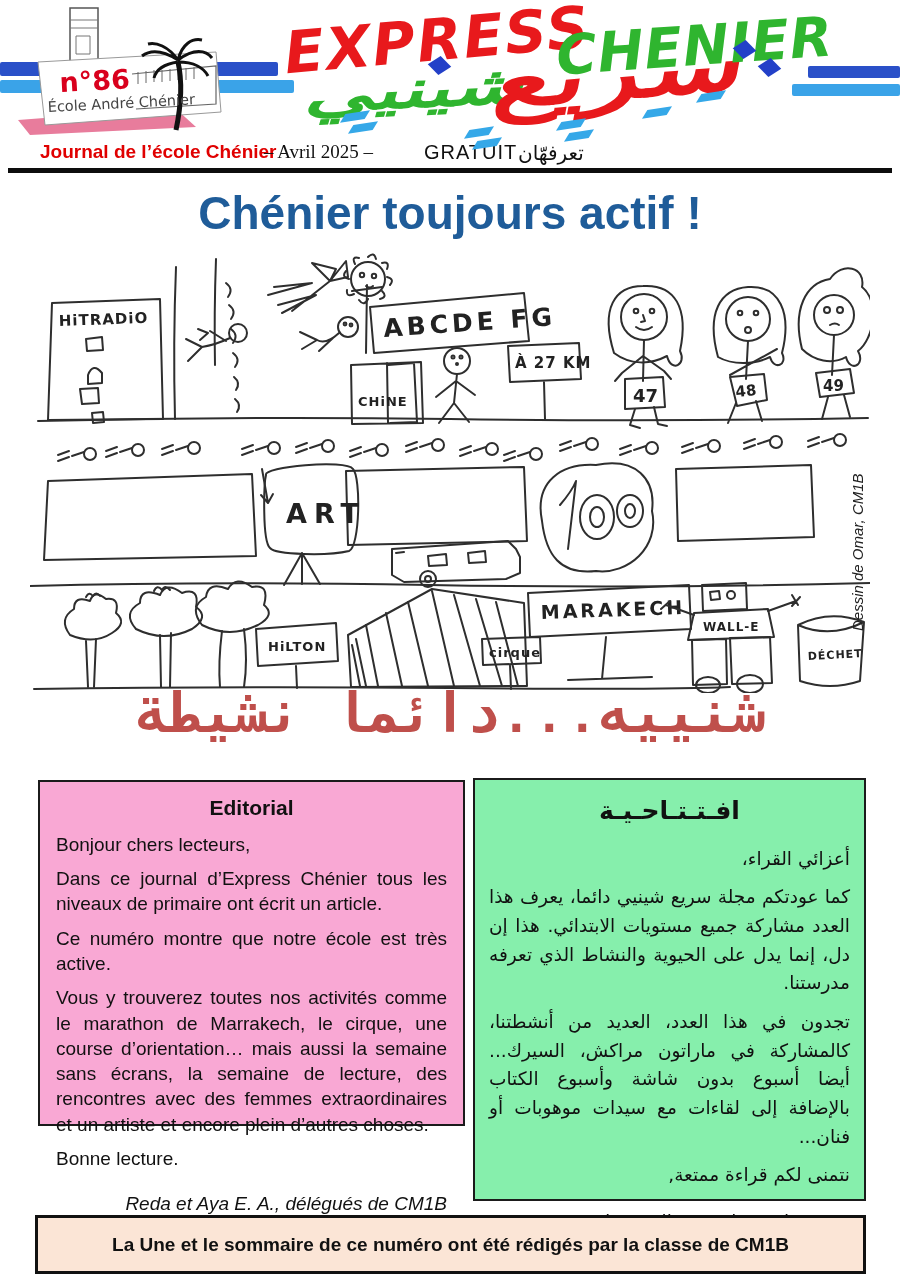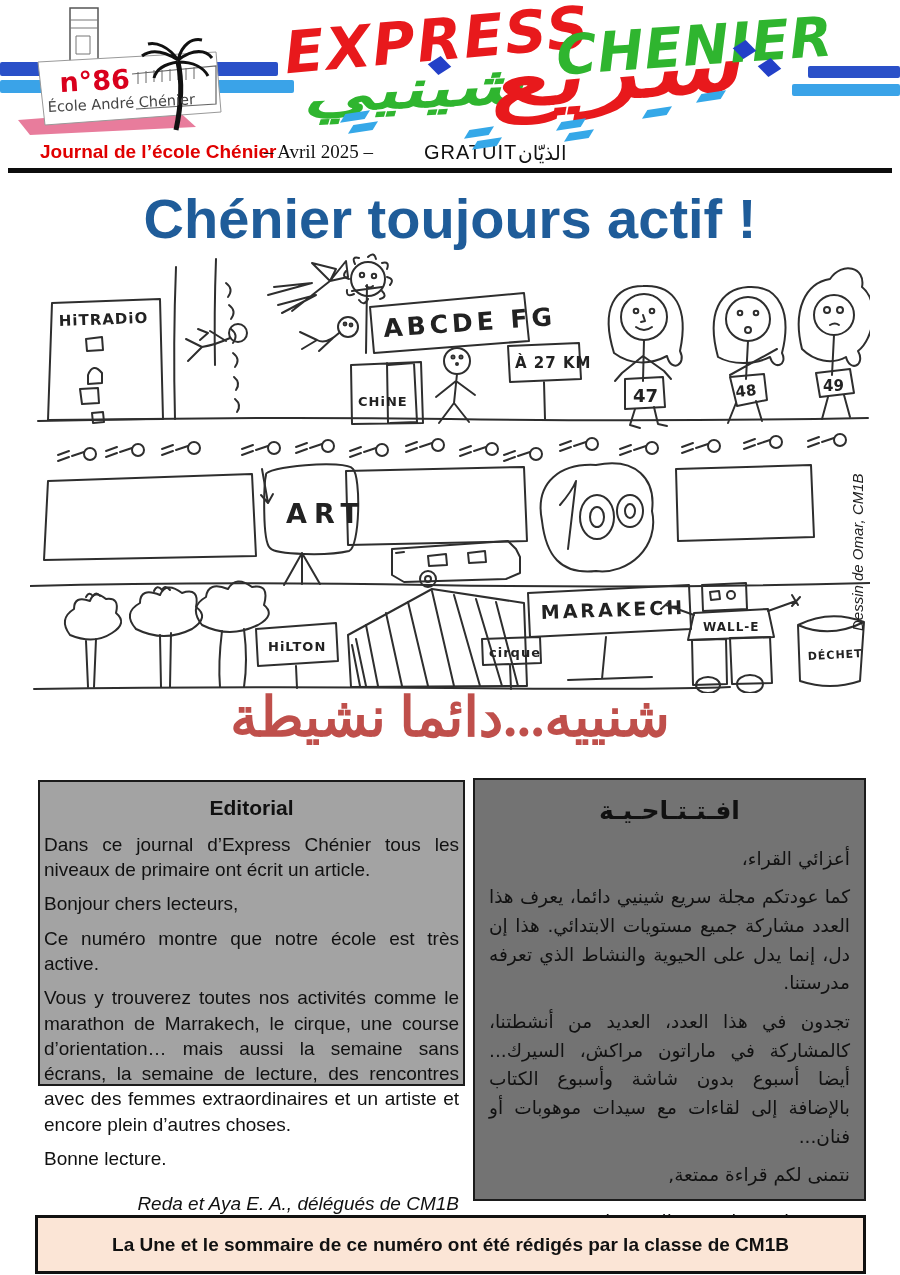--- a/index.html
+++ b/index.html
@@ -29,42 +29,42 @@
   .sub-journal{position:absolute;left:40px;color:#E00000;font-weight:bold;}
   .sub-date{position:absolute;left:264px;color:#111;font-family:Liberation Serif, serif;}
   .sub-gratuit{position:absolute;left:424px;letter-spacing:1px;color:#111;font-size:20px;}
   .sub-gratuit-ar{position:absolute;left:518px;font-size:20px;color:#111;}
   .sub-right{position:absolute;right:18px;direction:rtl;font-size:20px;white-space:nowrap;}
   .sub-right .red{color:#E00000;}
   .rule{position:absolute;left:8px;right:8px;top:168px;height:5px;background:#0d0d0d;}
 
   
   .headline{position:absolute;top:186px;left:0;width:900px;text-align:center;
-            font-size:56px;font-weight:bold;color:#1F5C99;letter-spacing:0px;}
+            font-size:46px;font-weight:bold;color:#1F5C99;letter-spacing:0px;}
   .arabic-banner{position:absolute;top:688px;left:0;width:900px;text-align:center;
             font-size:55px;font-weight:bold;color:#BF4F4B;
-            font-family:Liberation Serif, serif;line-height:1.1;}
+            font-family:Liberation Mono, monospace;line-height:1.1;}
 
   
   .drawing{position:absolute;left:30px;top:253px;width:840px;height:440px;}
   .sk path,.sk circle,.sk ellipse{fill:none;stroke:#2e2e2e;stroke-width:2;
         stroke-linecap:round;stroke-linejoin:round;}
   .sk text{fill:#222;stroke:none;font-family:"DejaVu Sans",sans-serif;font-weight:bold;}
   .credit{position:absolute;left:849px;top:446px;height:185px;width:22px;
           writing-mode:vertical-rl;transform:rotate(180deg);
           font-style:italic;font-size:15px;color:#222;white-space:nowrap;}
 
   
   .box{position:absolute;border:2px solid #1b1b1b;box-sizing:border-box;}
-  .editorial{left:38px;top:780px;width:427px;height:306px;background:#a3a3a3;
-             padding:10px 4px;font-size:19px;line-height:1.33;color:#111;}
+  .editorial{left:38px;top:780px;width:427px;height:346px;background:#f9a8d4;
+             padding:10px 16px;font-size:19px;line-height:1.33;color:#111;}
   .editorial h2{margin:2px 0 10px 0;text-align:center;font-size:21px;color:#111;}
   .editorial p{margin:0 0 9px 0;text-align:justify;}
   .editorial .sig{text-align:right;font-style:italic;margin-top:20px;}
-  .iftitahiya{left:473px;top:778px;width:393px;height:423px;background:#737373;
+  .iftitahiya{left:473px;top:778px;width:393px;height:423px;background:#86efac;
              padding:8px 14px;direction:rtl;font-size:18.5px;line-height:1.55;color:#111;
              font-family:"DejaVu Sans",sans-serif;}
   .iftitahiya h2{margin:4px 0 14px 0;text-align:center;font-size:25px;font-weight:bold;}
   .iftitahiya p{margin:0 0 10px 0;text-align:justify;}
   .iftitahiya .sig{margin-top:18px;}
   .footer-note{left:35px;top:1215px;width:831px;height:59px;background:#FBE5D6;
              border:3px solid #111;display:flex;align-items:center;justify-content:center;
              font-size:19px;font-weight:bold;color:#111;}
 
   
@@ -108,21 +108,21 @@
   <div class="bolt" style="left:476px;top:139px;"></div>
   <div class="bolt" style="left:560px;top:120px;"></div>
   <div class="bolt" style="left:568px;top:131px;"></div>
   <div class="bolt" style="left:646px;top:108px;"></div>
   <div class="bolt" style="left:700px;top:92px;"></div>
 
   <div class="subtitle">
     <span class="sub-journal">Journal de l’école Chénier</span>
     <span class="sub-date">– Avril 2025 –</span>
     <span class="sub-gratuit">GRATUIT</span>
-    <span class="sub-gratuit-ar ar">الذيّان</span>
+    <span class="sub-gratuit-ar ar">تعرفهّان</span>
   </div>
   <div class="rule"></div>
 
   <div class="headline">Chénier toujours actif !</div>
 
   <svg class="drawing" viewBox="0 0 840 440">
     <defs>
       <g id="mr">
         <path d="M0 8 l11 -4 M0 14 l11 -4 M14 9 l12 -4" fill="none" stroke="#2e2e2e" stroke-width="2" stroke-linecap="round"></path>
         <circle cx="32" cy="7" r="6" fill="none" stroke="#2e2e2e" stroke-width="2"></circle>
@@ -279,22 +279,22 @@
       <text x="778" y="407" font-size="11" letter-spacing="1" transform="rotate(-3 778 407)">DÉCHET</text>
     </g>
   </svg>
 
   <div class="credit">Dessin de Omar, CM1B</div>
 
   <div class="arabic-banner ar">شنييه...دائما نشيطة</div>
 
   <div class="box editorial">
     <h2>Editorial</h2>
+    <p>Bonjour chers lecteurs,</p>
     <p>Dans ce journal d’Express Chénier tous les niveaux de primaire ont écrit un article.</p>
-    <p>Bonjour chers lecteurs,</p>
     <p>Ce numéro montre que notre école est très active.</p>
     <p>Vous y trouverez toutes nos activités comme le marathon de Marrakech, le cirque, une course d’orientation… mais aussi la semaine sans écrans, la semaine de lecture, des rencontres avec des femmes extraordinaires et un artiste et encore plein d’autres choses.</p>
     <p>Bonne lecture.</p>
     <div class="sig">Reda et Aya E. A., délégués de CM1B</div>
   </div>
 
   <div class="box iftitahiya">
     <h2>افـتـتـاحـيـة</h2>
     <p>أعزائي القراء،</p>
     <p>كما عودتكم مجلة سريع شينيي دائما، يعرف هذا العدد مشاركة جميع مستويات الابتدائي. هذا إن دل، إنما يدل على الحيوية والنشاط الذي تعرفه مدرستنا.</p>

